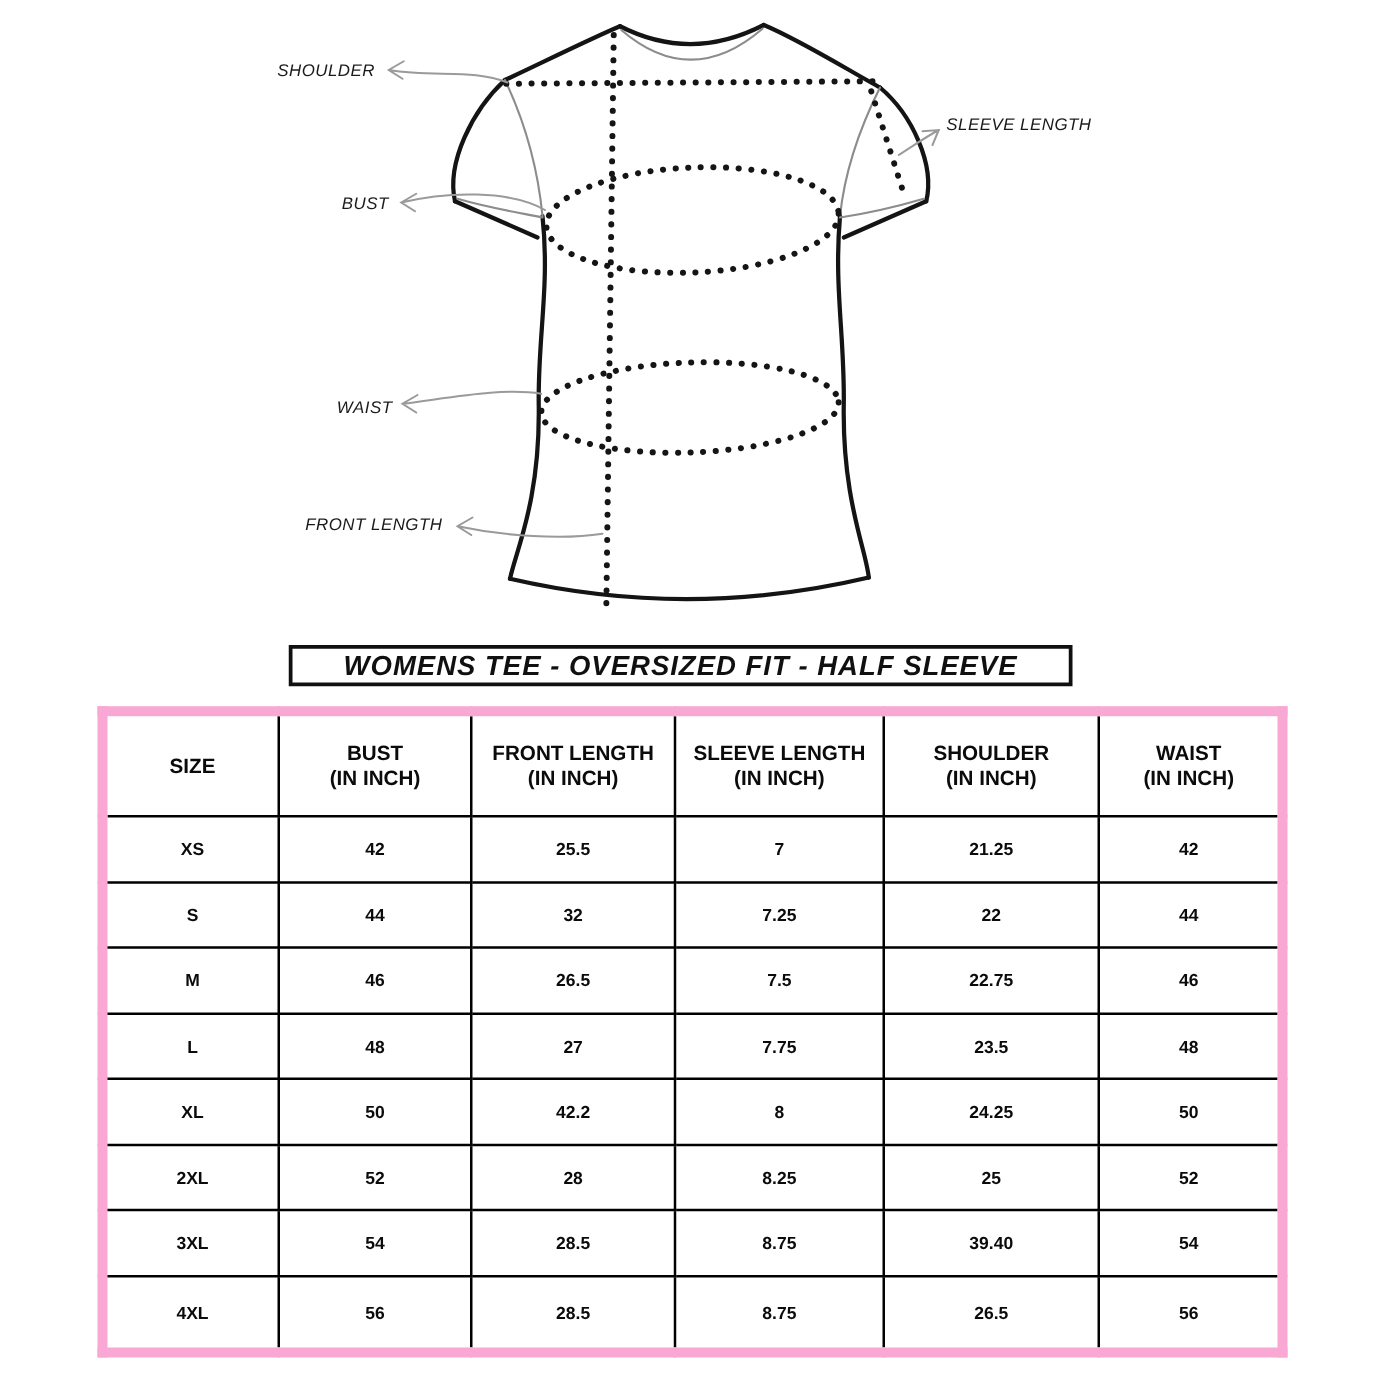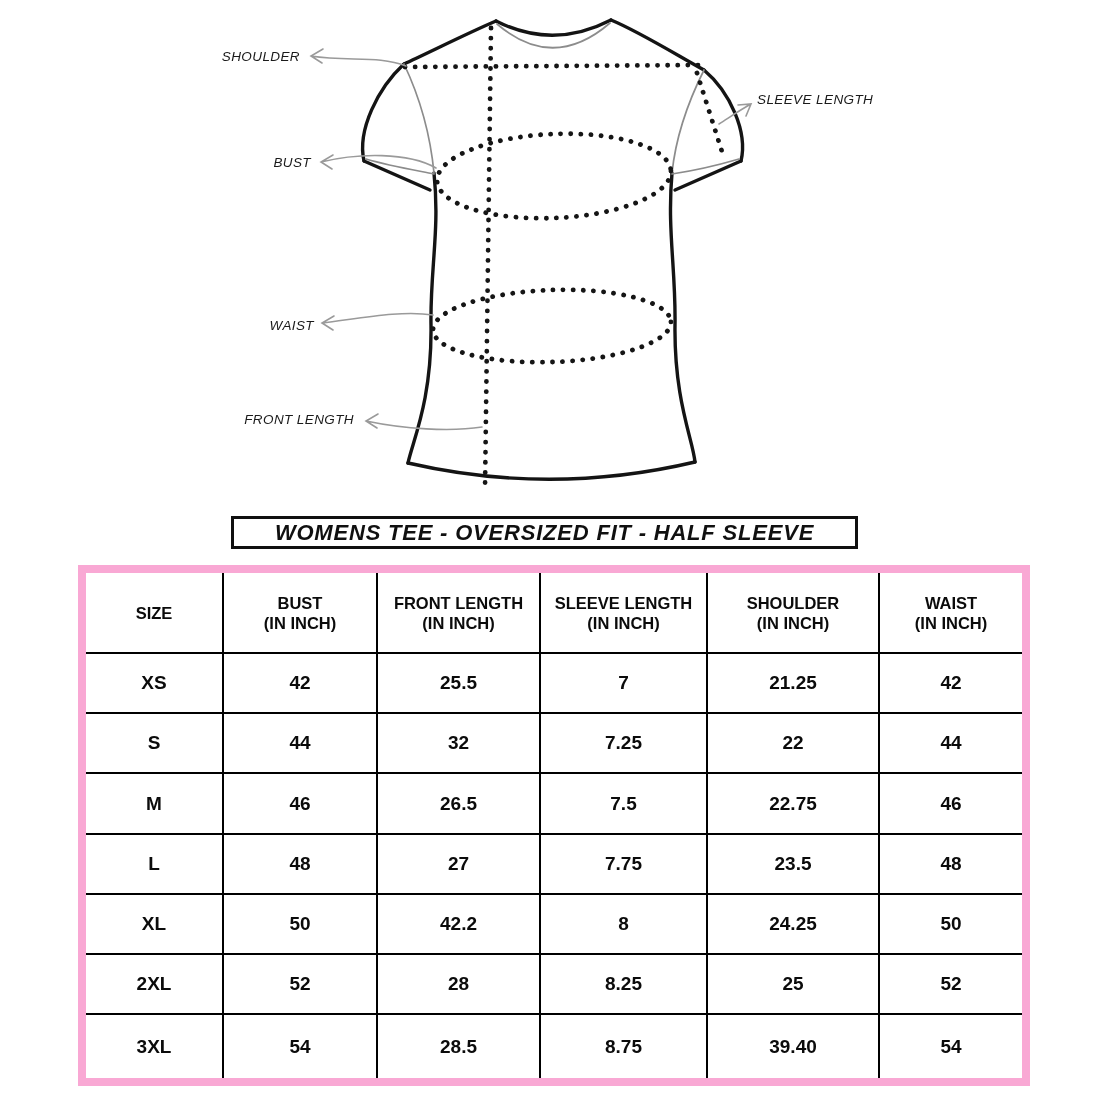--- a/index.html
+++ b/index.html
@@ -30,21 +30,21 @@
     position:absolute;left:78px;top:565px;width:944px;height:521px;
     border-collapse:collapse;table-layout:fixed;background:#fff;
     border:8px solid #f9a8d4;
   }
   .size-table th,.size-table td{
     border:2px solid #000;text-align:center;vertical-align:middle;
     font-weight:bold;color:#0b0b0b;padding:0;overflow:hidden;
   }
   .size-table thead tr{height:84px;}
   .size-table th{font-size:16.5px;line-height:20px;}
-  .size-table td{font-size:19px;}
+  .size-table td{font-size:14px;}
 </style>
 </head>
 <body>
 
 <div class="stage">
 
   <svg class="diagram-svg" width="1100" height="520" viewBox="0 0 1100 520">
     <g fill="none" stroke="#141414" stroke-width="3.4" stroke-linecap="round">
       <path d="M496,21 Q553,50 611,20"></path>
       <path d="M496,21 C470,32 430,52 404,64"></path>
@@ -176,16 +176,24 @@
           <td>52</td>
         </tr>
         <tr>
           <td>3XL</td>
           <td>54</td>
           <td>28.5</td>
           <td>8.75</td>
           <td>39.40</td>
           <td>54</td>
         </tr>
+        <tr>
+          <td>4XL</td>
+          <td>56</td>
+          <td>28.5</td>
+          <td>8.75</td>
+          <td>26.5</td>
+          <td>56</td>
+        </tr>
       </tbody>
   </table>
 
 </div>
 
 </body></html>

